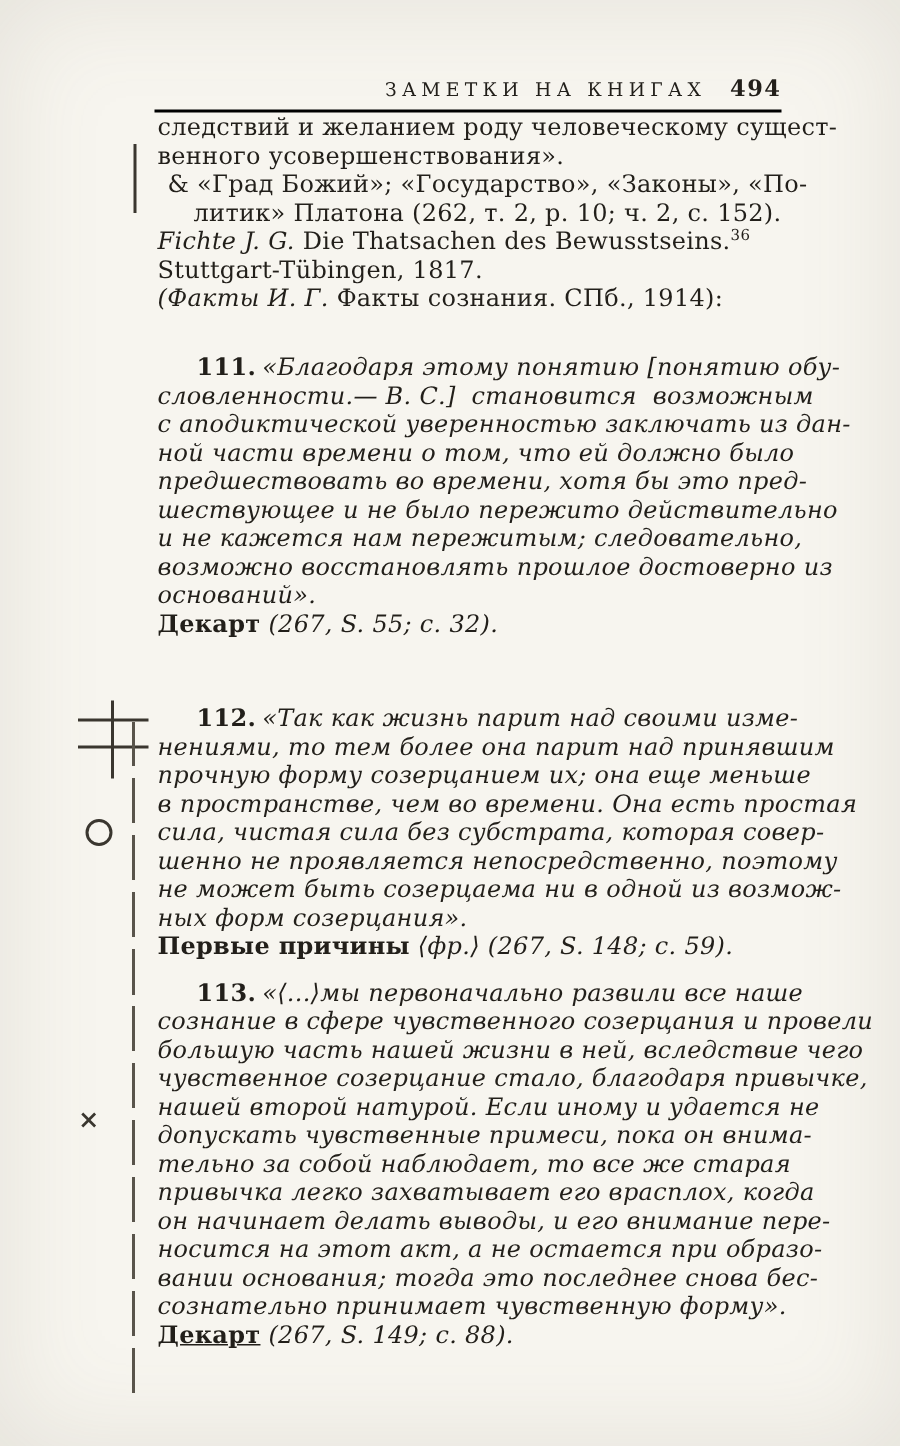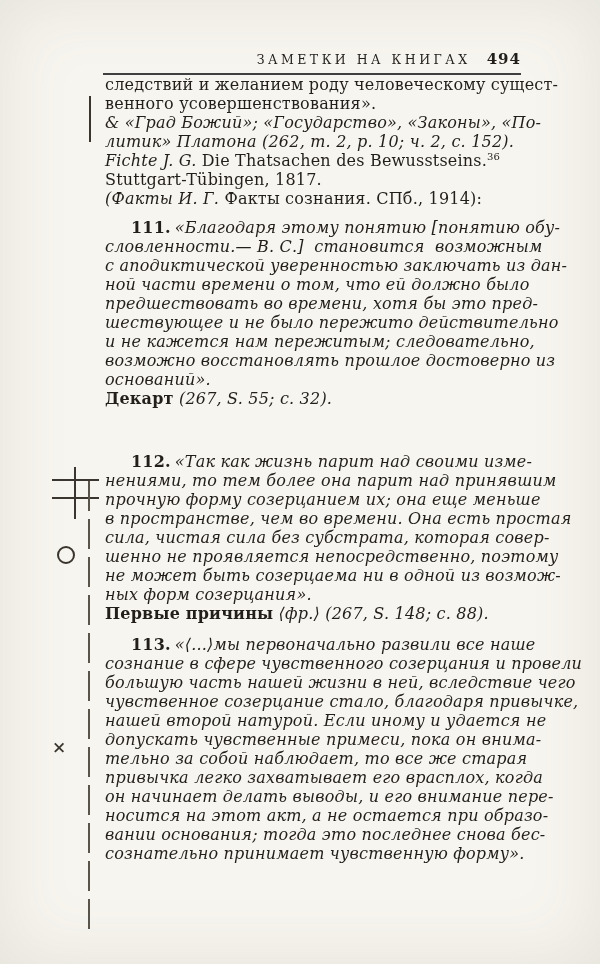--- a/index.html
+++ b/index.html
@@ -8,43 +8,43 @@
     width:600px;height:964px;
     background:#f7f5ef;
     overflow:hidden;
     font-family:"DejaVu Serif", serif;
     color:#221f1a;
     box-shadow: inset 0 0 70px rgba(120,110,90,.14);
   }
   .header{
     margin:50px 0 0 103px;
     width:418px;
-    border-bottom:2px solid #404040;
+    border-bottom:2px solid #000000;
     padding-bottom:5px;
     display:flex;justify-content:flex-end;align-items:baseline;gap:16px;
   }
   .header-title{font-size:12.5px;letter-spacing:3.5px;}
   .header-page{font-size:15px;font-weight:bold;letter-spacing:1px;}
 
   .content{
     margin-left:105px;
     width:440px;
     font-size:16px;
     line-height:19px;
     letter-spacing:.2px;
   }
   .content p{margin:0;}
   .lines{white-space:pre;}
   .opening{margin-top:16px;}
-  .plato{margin-top:9px;font-style:italic;}
+  .plato{margin-top:9px;text-align:center;}
   .biblio{margin-top:21px;font-style:normal;}
   .biblio .line{display:block;}
   .biblio .auth{font-style:italic;}
   .biblio sup{font-size:10px;line-height:0;}
-  .entry-111{margin-top:10px;}
+  .entry-111{margin-top:27px;}
   .entry-112{margin-top:44px;}
   .entry-113{margin-top:12px;}
   .quote{font-style:italic;text-indent:26px;}
   .num{font-style:normal;font-weight:bold;margin-right:4px;}
   .cite{margin-left:26px;}
   .cite-last{margin-top:6px;}
   .cite-label{font-style:normal;font-weight:bold;}
   .cite-label.u{text-decoration:underline;}
   .cite-note{font-style:italic;}
   .cite-ref{font-style:italic;}
@@ -107,36 +107,37 @@
 
     <div class="entry entry-112">
       <p class="quote"><span class="num">112.</span><span class="lines">«Так как жизнь парит над своими изме-
 нениями, то тем более она парит над принявшим
 прочную форму созерцанием их; она еще меньше
 в пространстве, чем во времени. Она есть простая
 сила, чистая сила без субстрата, которая совер-
 шенно не проявляется непосредственно, поэтому
 не может быть созерцаема ни в одной из возмож-
 ных форм созерцания».</span></p>
-      <p class="cite"><span class="cite-label">Первые причины</span> <span class="cite-note">⟨фр.⟩</span> <span class="cite-ref">(267, S. 148; с. 88).</span></p>
+      <p class="cite"><span class="cite-label">Первые причины</span> <span class="cite-note">⟨фр.⟩</span> <span class="cite-ref">(267, S. 148; с. 59).</span></p>
     </div>
 
     <div class="entry entry-113">
       <p class="quote"><span class="num">113.</span><span class="lines">«⟨...⟩мы первоначально развили все наше
 сознание в сфере чувственного созерцания и провели
 большую часть нашей жизни в ней, вследствие чего
 чувственное созерцание стало, благодаря привычке,
 нашей второй натурой. Если иному и удается не
 допускать чувственные примеси, пока он внима-
 тельно за собой наблюдает, то все же старая
 привычка легко захватывает его врасплох, когда
 он начинает делать выводы, и его внимание пере-
 носится на этот акт, а не остается при образо-
 вании основания; тогда это последнее снова бес-
 сознательно принимает чувственную форму».</span></p>
+      <p class="cite cite-last"><span class="cite-label u">Декарт</span> <span class="cite-ref">(267, S. 149; с. 88).</span></p>
     </div>
 
   </div>
 
   <div class="mark m-vline1"></div>
   <div class="mark m-dcv"></div>
   <div class="mark m-dch1"></div>
   <div class="mark m-dch2"></div>
   <div class="m-circle"></div>
   <div class="m-x">×</div>

